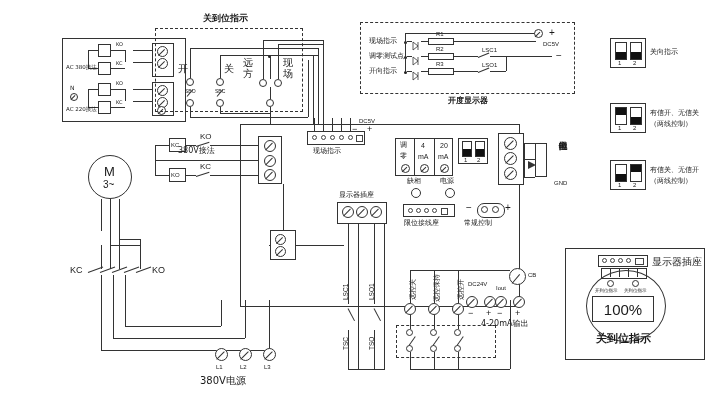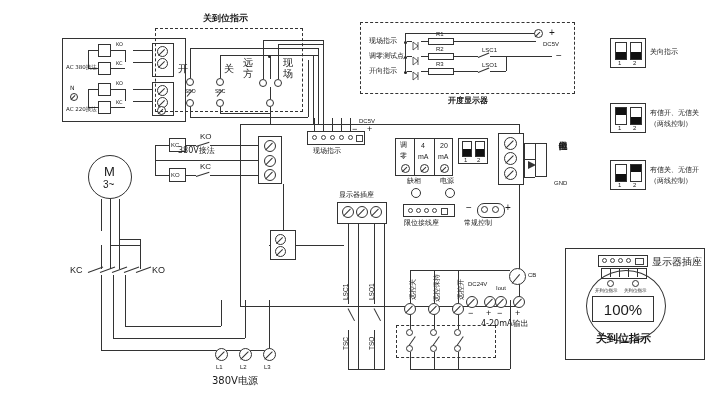--- a/index.html
+++ b/index.html
@@ -368,21 +368,21 @@
   <span style="font-size:15px;">100%</span>
 </div>
 <div class="t cn" style="left:596px;top:333px;font-size:11px;font-weight:bold;">关到位指示</div>
 
 <div class="screw" style="left:215px;top:348px;width:13px;height:13px;"></div>
 <div class="screw" style="left:239px;top:348px;width:13px;height:13px;"></div>
 <div class="screw" style="left:263px;top:348px;width:13px;height:13px;"></div>
 <div class="t" style="left:216px;top:364px;font-size:6px;">L1</div>
 <div class="t" style="left:240px;top:364px;font-size:6px;">L2</div>
 <div class="t" style="left:264px;top:364px;font-size:6px;">L3</div>
-<div class="t cn" style="left:212px;top:376px;font-size:10px;">380V电源</div>
+<div class="t cn" style="left:200px;top:376px;font-size:10px;">380V电源</div>
 
 <div class="t rot" style="left:343px;top:300px;font-size:6.5px;">LSC1</div>
 <div class="t rot" style="left:343px;top:350px;font-size:6.5px;">TSC</div>
 <div class="t rot" style="left:369px;top:300px;font-size:6.5px;">LSO1</div>
 <div class="t rot" style="left:369px;top:350px;font-size:6.5px;">TSO</div>
 <div class="ln v" style="left:348px;top:224px;height:80px;"></div>
 <div class="ln v" style="left:358px;top:224px;height:145px;"></div>
 <div class="ln v" style="left:374px;top:224px;height:80px;"></div>
 <div class="ln v" style="left:384px;top:224px;height:145px;"></div>
 <div class="ln" style="left:348px;top:308px;width:14px;height:1px;transform:rotate(62deg);transform-origin:left center;"></div>

